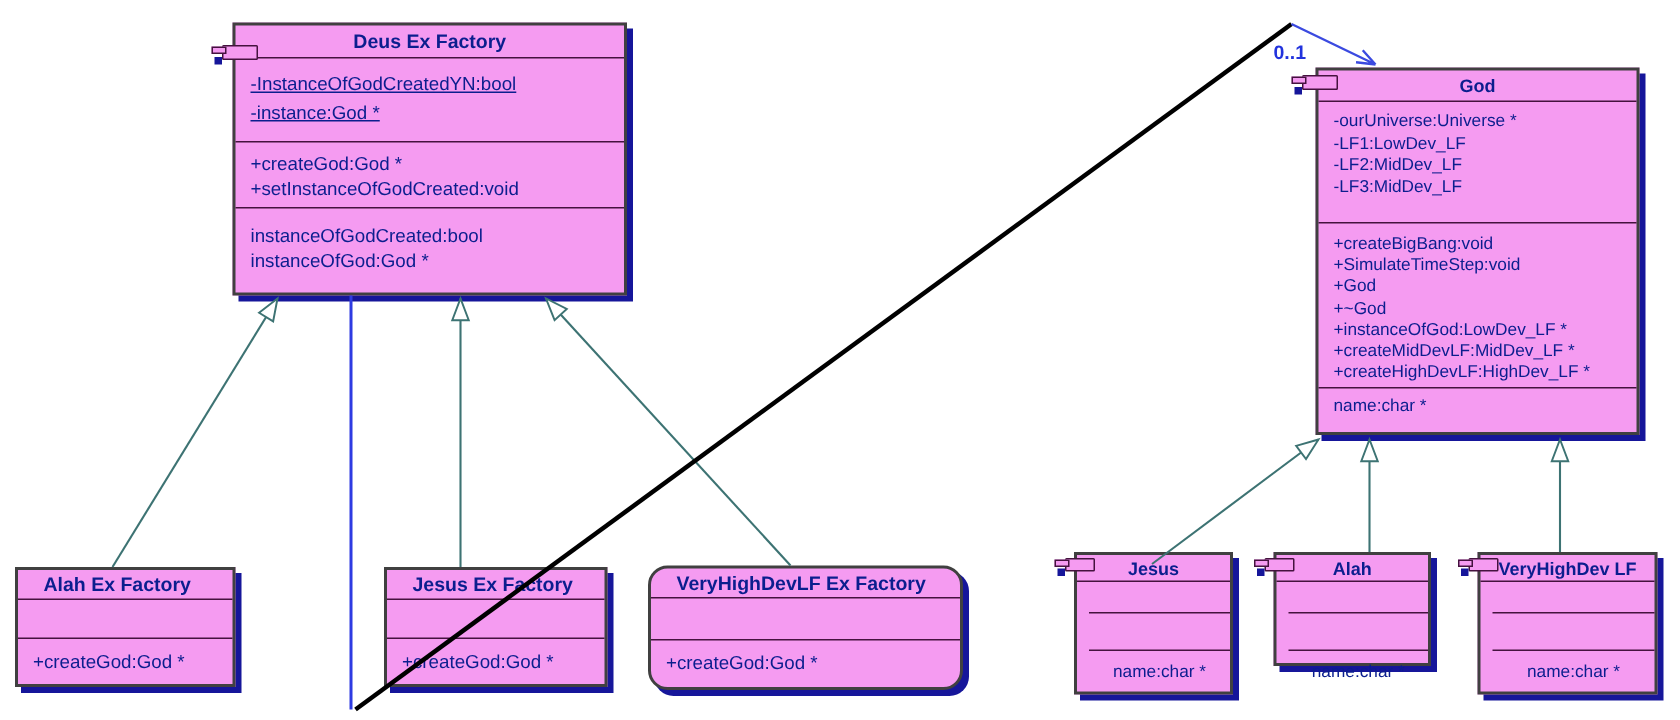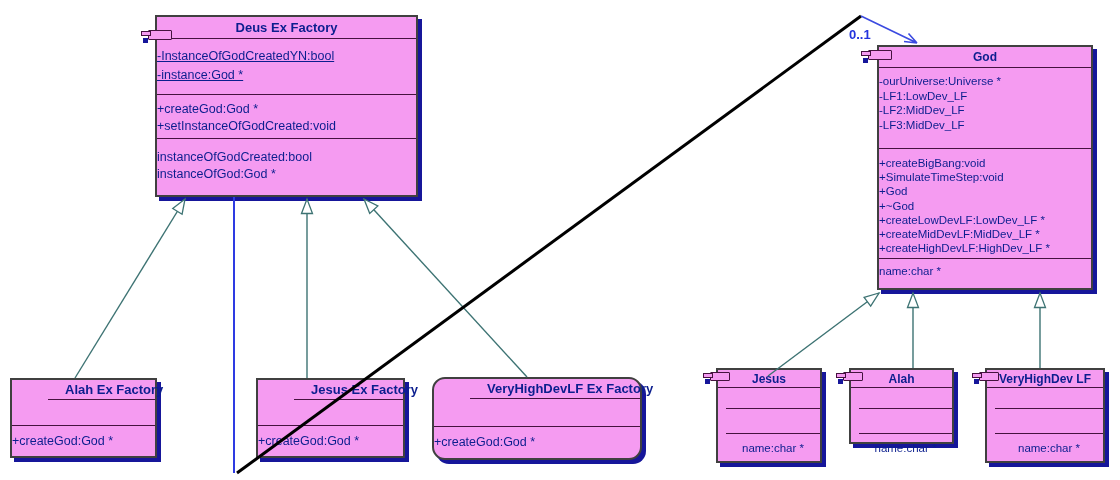--- a/index.html
+++ b/index.html
@@ -18,25 +18,25 @@
   }
   .titlebar{
     position:relative;
     border-bottom:1.5px solid #45123f;
     font-weight:bold;
     display:flex;align-items:center;
     box-sizing:border-box;
     white-space:nowrap;
   }
   .titlebar.center{justify-content:center;}
-  .titlebar.left{justify-content:flex-start;padding-left:17px;margin-left:36px;}
+  .titlebar.left{justify-content:flex-start;padding-left:17px;}
   .sect{box-sizing:border-box;white-space:nowrap;overflow:hidden;}
   .sect.sep{border-top:1.2px solid #45123f;}
   .sect.inset{margin-left:8px;border-top:1.2px solid #45123f;}
-  .mline{}
+  .mline{padding-left:10px;}
   .u{text-decoration:underline;}
   .ctr{text-align:center;padding-left:0;}
   
   .clsicon{
     position:absolute;
     width:24px;height:10px;
     background:#f59bf1;border:1.6px solid #45123f;border-radius:1px;
     box-sizing:border-box;
   }
   .clsicon::before{
@@ -125,21 +125,21 @@
       <div class="mline">-ourUniverse:Universe *</div>
       <div class="mline">-LF1:LowDev_LF</div>
       <div class="mline">-LF2:MidDev_LF</div>
       <div class="mline">-LF3:MidDev_LF</div>
     </div>
     <div class="sect sep s-meths">
       <div class="mline">+createBigBang:void</div>
       <div class="mline">+SimulateTimeStep:void</div>
       <div class="mline">+God</div>
       <div class="mline">+~God</div>
-      <div class="mline">+createLowDevLF:LowDev_LF *</div>
+      <div class="mline">+instanceOfGod:LowDev_LF *</div>
       <div class="mline">+createMidDevLF:MidDev_LF *</div>
       <div class="mline">+createHighDevLF:HighDev_LF *</div>
     </div>
     <div class="sect sep s-props">
       <div class="mline">name:char *</div>
     </div>
   </div>
 
   <div class="cls smallfac" id="box-alahex">
     <div class="titlebar left">

